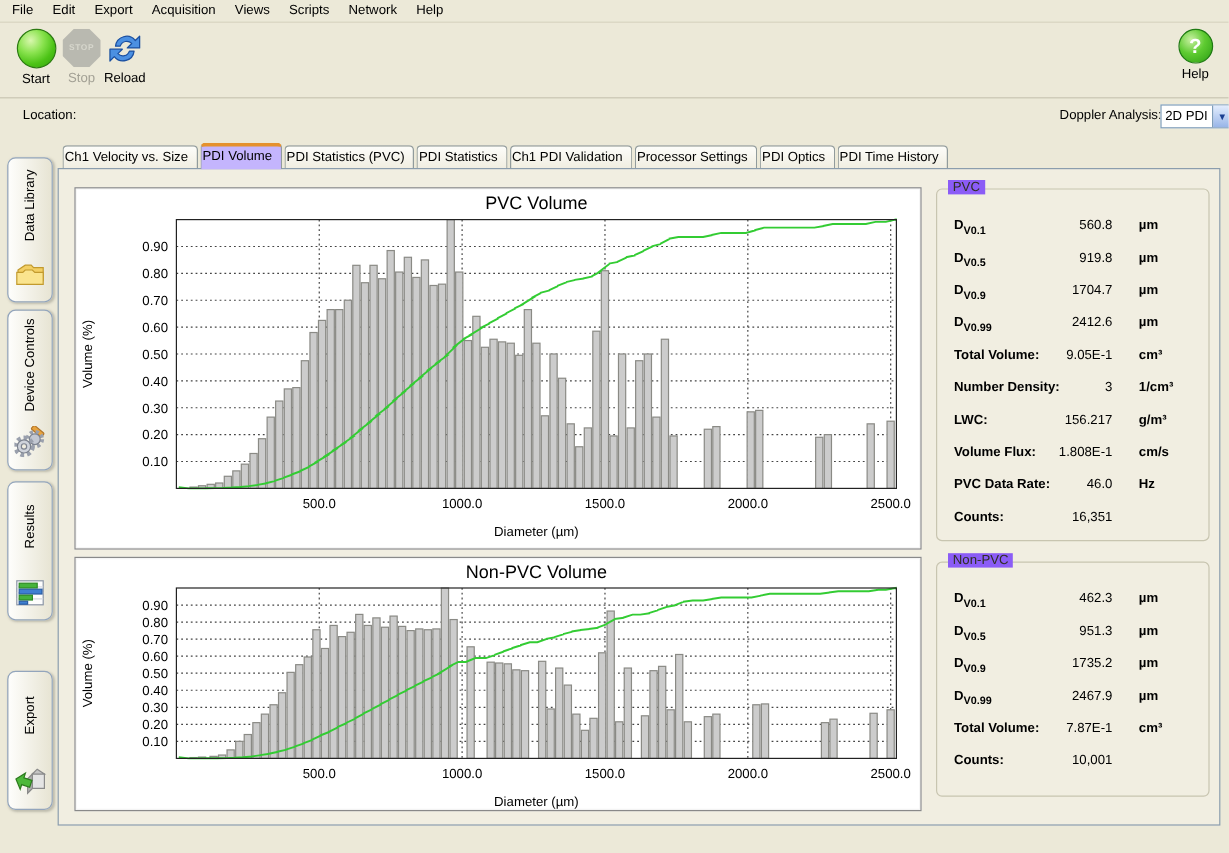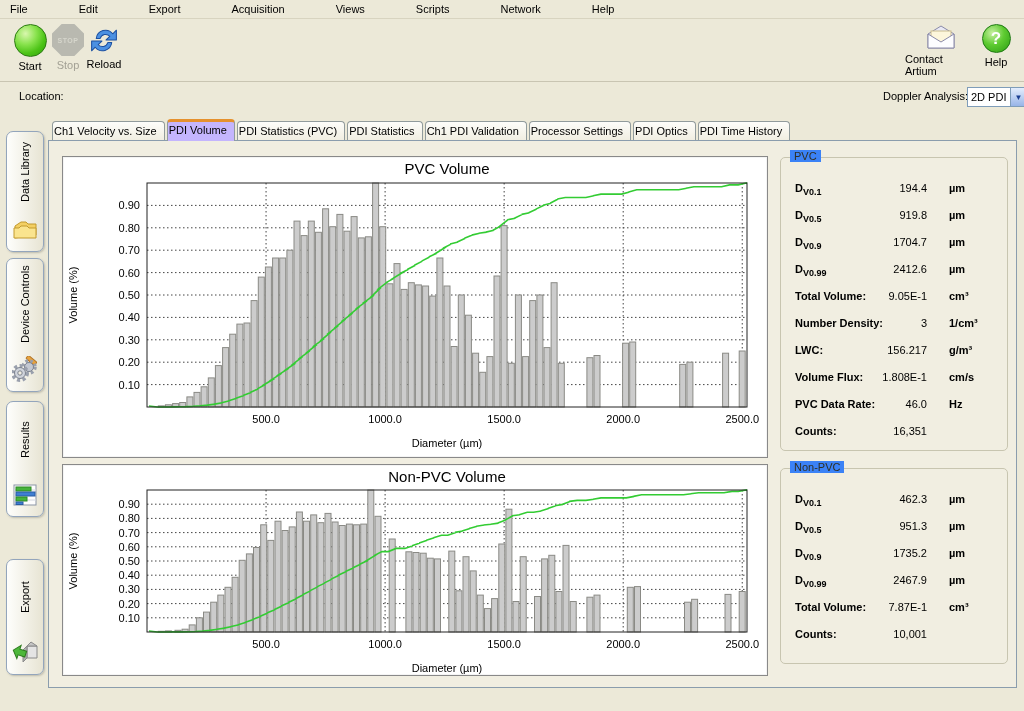--- a/index.html
+++ b/index.html
@@ -1,21 +1,21 @@
 <!DOCTYPE html>
 <html><head>
 <meta charset="utf-8">
 <style>
   * { margin:0; padding:0; box-sizing:border-box; }
   html,body { width:1024px; height:711px; }
   body { font-family:"Liberation Sans", sans-serif; font-size:11px; color:#000; background:#ece9d8; }
   .screen { position:relative; width:1024px; height:711px; background:#ece9d8; overflow:hidden; }
 
   
-  .menubar { position:absolute; left:0; top:0; width:1024px; height:19px; display:flex; align-items:center; padding-left:2px; border-bottom:1px solid #d8d4c0;gap:35px; }
+  .menubar { position:absolute; left:0; top:0; width:1024px; height:19px; display:flex; align-items:center; padding-left:2px; border-bottom:1px solid #d8d4c0; }
   .menubar span { padding:2px 8px; cursor:default; }
 
   
   .toolbar { position:absolute; left:0; top:20px; width:1024px; height:62px; border-bottom:1px solid #c9c5b2; }
   .tbtn { position:absolute; top:4px; width:44px; display:flex; flex-direction:column; align-items:center; gap:3px; }
   .tbtn .lbl { font-size:11px; }
   .tbtn.disabled .lbl { color:#a3a195; }
   .start-circle { width:33px; height:33px; border-radius:50%; border:1px solid #2c7a12;
       background:radial-gradient(circle at 34% 28%, #d9f7ae 0%, #8ae34f 35%, #4cc316 65%, #2f9e0a 100%); }
   .stop-oct { width:32px; height:32px; background:#b9b9b0; color:#d6d6cc; font-size:7px; font-weight:bold;
@@ -48,21 +48,21 @@
   .tab { height:20px; margin-right:2px; padding:3px 7px 0 1px; border:1px solid #919b9c; border-bottom:none;
       border-radius:4px 4px 0 0; background:linear-gradient(#fdfdfa,#f0ede0); white-space:nowrap; cursor:default; }
   .tab.active { height:22px; background:#c4b5fd; border-top:3px solid #e5912d; padding-top:2px; position:relative; z-index:3; }
 
   
   .chartpanel { position:absolute; background:#fff; border:1px solid #898989; box-shadow:inset 0 0 0 1px #f4f4f4; }
   .chartpanel svg { display:block; }
 
   
   .group { position:absolute; border:1px solid #c8c5b0; border-radius:5px; }
-  .group .gtitle { position:absolute; top:-8px; left:9px; background:#3b82f6; padding:0 4px; color:#2f2f24; }
+  .group .gtitle { position:absolute; top:-8px; left:9px; background:#8b5cf6; padding:0 4px; color:#2f2f24; }
   .statrow { position:absolute; left:14px; right:10px; height:27px; display:flex; align-items:center; }
   .statrow .slabel { font-weight:bold; white-space:nowrap; }
   .statrow .ssub { font-weight:bold; font-size:9px; position:relative; top:4px; }
   .statrow .sval { position:absolute; right:70px; width:90px; text-align:right; }
   .statrow .sunit { position:absolute; left:154px; font-weight:bold; }
 
   
   .statusbar { position:absolute; left:0; top:688px; width:1024px; height:23px; padding:6px 0 0 4px; }
 </style>
 </head>
@@ -93,30 +93,20 @@
     <div class="tbtn" style="left:82px">
       <span>
         <svg width="34" height="33" viewBox="0 0 32 32">
           <g fill="#4b90e2" stroke="#1c50a0" stroke-width="1" stroke-linejoin="round">
             <path d="M8.5 14 A9 9 0 0 1 24.5 9.5 L28 6 L28 15.5 L18 15.5 L21.6 11.9 A5.5 5.5 0 0 0 12.3 14 Z"></path>
             <path d="M8.5 14 A9 9 0 0 1 24.5 9.5 L28 6 L28 15.5 L18 15.5 L21.6 11.9 A5.5 5.5 0 0 0 12.3 14 Z" transform="rotate(180 16 16)"></path>
           </g>
         </svg>
       </span>
       <div class="lbl" style="margin-top:-4px">Reload</div>
-    </div>
-    <div class="tbtn" style="left:905px; width:72px">
-      <span>
-        <svg width="34" height="26" viewBox="0 0 34 26">
-          <polygon points="4,10 17,2 30,10 30,24 4,24" fill="#e9e9f4" stroke="#8a8aa8"></polygon>
-          <rect x="7" y="7" width="20" height="12" fill="#fdf6dc" stroke="#c9bb8e"></rect>
-          <polygon points="4,10 17,18 30,10 30,24 4,24" fill="#fdfdff" stroke="#8a8aa8"></polygon>
-        </svg>
-      </span>
-      <div class="lbl" style="margin-top:-2px">Contact Artium</div>
     </div>
     <div class="tbtn" style="left:976px; width:40px">
       <div style="width:29px;height:29px;border-radius:50%;border:1px solid #1e7a12;
            background:radial-gradient(circle at 35% 30%, #c9f0a2 0%, #5ecb31 45%, #2a9c12 100%);
            display:flex;align-items:center;justify-content:center;color:#fff;font-weight:bold;font-size:17px;">?</div>
       <div class="lbl">Help</div>
     </div>
   </div>
 
   <div class="locrow">
@@ -395,21 +385,21 @@
         <text x="14" y="96" text-anchor="middle" font-size="11" transform="rotate(-90 14 96)" font-family="Liberation Sans, sans-serif" fill="#000">Volume (%)</text>
       </svg>
   </div>
 
   <div class="group" style="left:780px; top:157px; width:228px; height:294px">
     <div class="gtitle">PVC</div>
     <div id="pvcrows">
         <div class="statrow" style="top: 16px;">
           <span class="slabel">D</span>
           <span class="ssub">V0.1</span>
-          <span class="sval">194.4</span>
+          <span class="sval">560.8</span>
           <span class="sunit">µm</span>
         </div>
         <div class="statrow" style="top: 43px;">
           <span class="slabel">D</span>
           <span class="ssub">V0.5</span>
           <span class="sval">919.8</span>
           <span class="sunit">µm</span>
         </div>
         <div class="statrow" style="top: 70px;">
           <span class="slabel">D</span>

